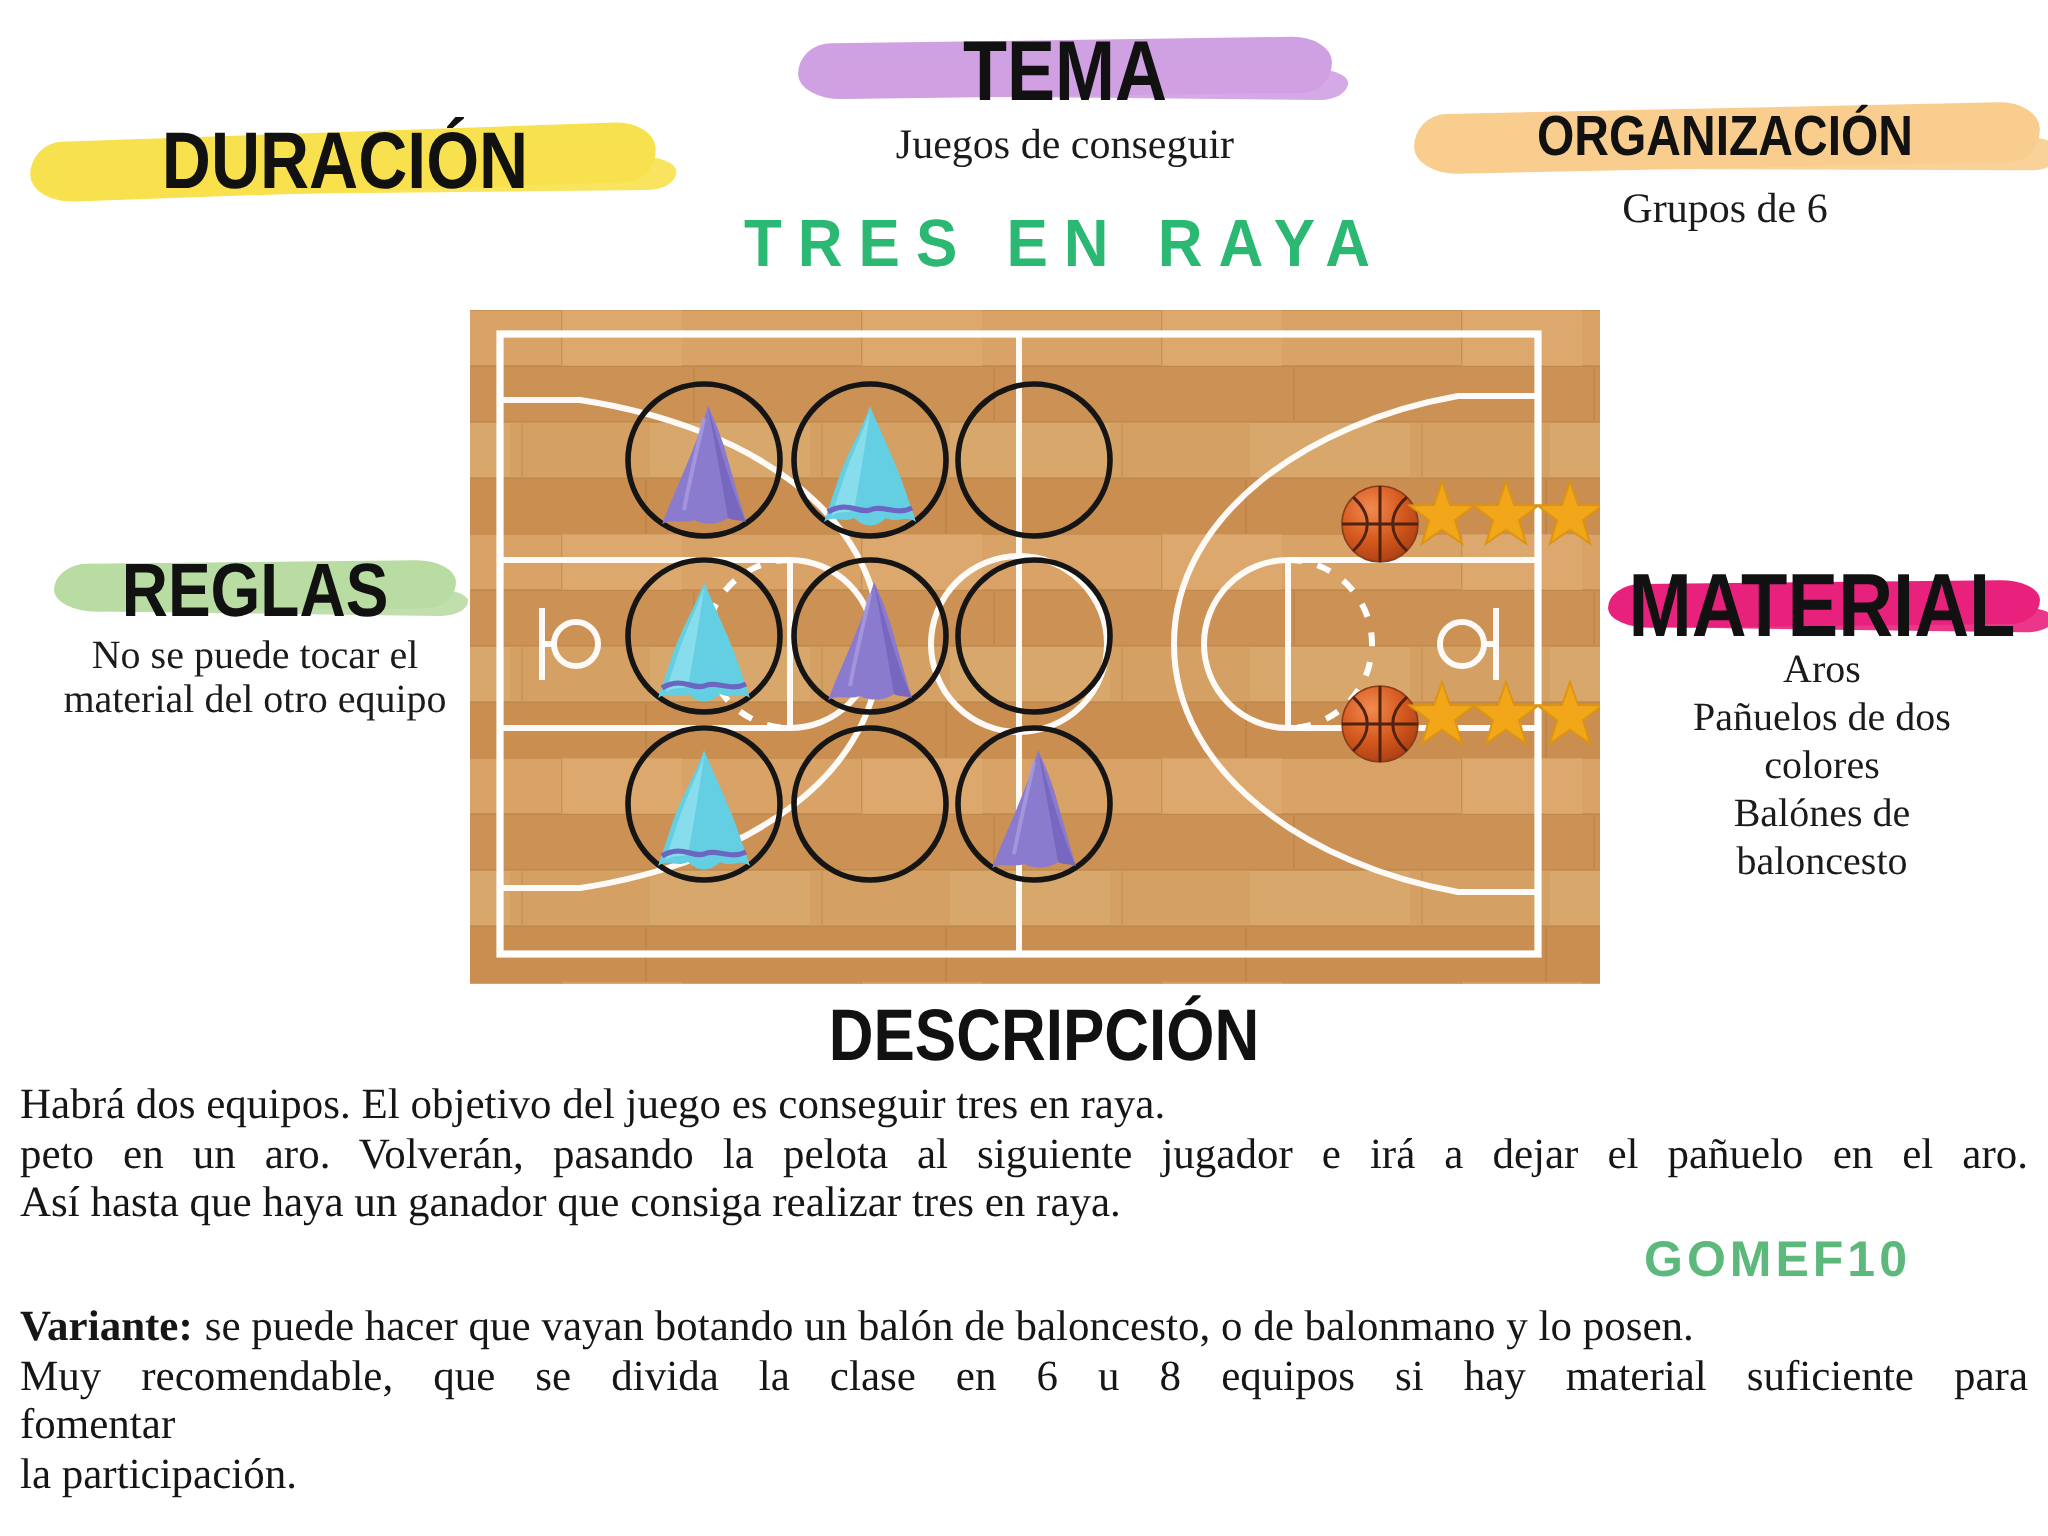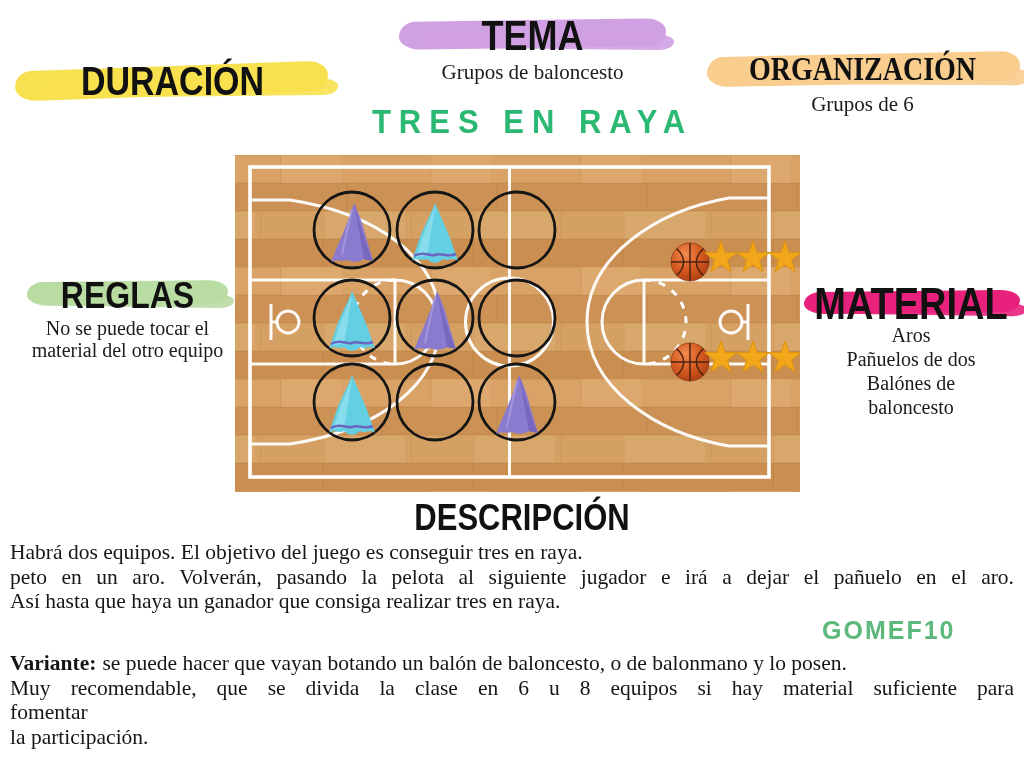--- a/index.html
+++ b/index.html
@@ -23,21 +23,21 @@
 
   #tema{left:395px;top:14px;width:275px;}
   #tema h2{font-size:36px;line-height:44px;}
   #tema .brush{left:4px;right:4px;top:6px;height:28px;transform:rotate(-.8deg);}
 
   #duracion{left:15px;top:60px;width:315px;}
   #duracion h2{font-size:34px;line-height:42px;}
   #duracion .brush{left:0;right:2px;top:6px;height:30px;transform:rotate(-2deg);}
 
   #organizacion{left:705px;top:48px;width:315px;}
-  #organizacion h2{font-size:28px;line-height:42px;font-family:Liberation Serif, serif;}
+  #organizacion h2{font-size:24px;line-height:42px;}
   #organizacion .brush{left:2px;right:0;top:6px;height:30px;transform:rotate(-1.2deg);}
 
   #reglas{left:15px;top:276px;width:225px;}
   #reglas h2{font-size:32px;line-height:38px;}
   #reglas .brush{left:12px;right:12px;top:5px;height:24px;transform:rotate(-.6deg);}
   #reglas .val{font-size:20px;line-height:22px;}
 
   #material{left:800px;top:286px;width:222px;}
   #material h2{font-size:38px;line-height:36px;}
   #material .brush{left:4px;right:2px;top:5px;height:22px;transform:rotate(-.6deg);}
@@ -69,21 +69,21 @@
   .court-dashed{stroke:#ffffff;stroke-width:3;fill:none;stroke-dasharray:7 8;}
   .grid-circle{stroke:#151515;stroke-width:2.8;fill:none;}
 </style>
 </head>
 <body>
 
 <div class="page">
 
   <section class="info" id="tema">
     <h2><span class="brush brush-purple"></span><span class="t">TEMA</span></h2>
-    <div class="val">Grupos de baloncesto</div>
+    <div class="val">Juegos de conseguir</div>
   </section>
 
   <section class="info" id="duracion">
     <h2><span class="brush brush-yellow"></span><span class="t">DURACIÓN</span></h2>
   </section>
 
   <section class="info" id="organizacion">
     <h2><span class="brush brush-orange"></span><span class="t">ORGANIZACIÓN</span></h2>
     <div class="val">Grupos de 6</div>
   </section>
@@ -91,20 +91,21 @@
   <section class="info" id="reglas">
     <h2><span class="brush brush-green"></span><span class="t">REGLAS</span></h2>
     <div class="val">No se puede tocar el</div>
     <div class="val" style="margin-top:0;">material del otro equipo</div>
   </section>
 
   <section class="info" id="material">
     <h2><span class="brush brush-magenta"></span><span class="t">MATERIAL</span></h2>
     <div class="val">Aros</div>
     <div class="val">Pañuelos de dos</div>
+    <div class="val">colores</div>
     <div class="val">Balónes de</div>
     <div class="val">baloncesto</div>
   </section>
 
   <div id="game-title">TRES EN RAYA</div>
 
   <div id="court">
     <svg viewBox="0 0 565 337" width="565" height="337">
       <defs>
         <pattern id="wood" width="150" height="112" patternUnits="userSpaceOnUse">

